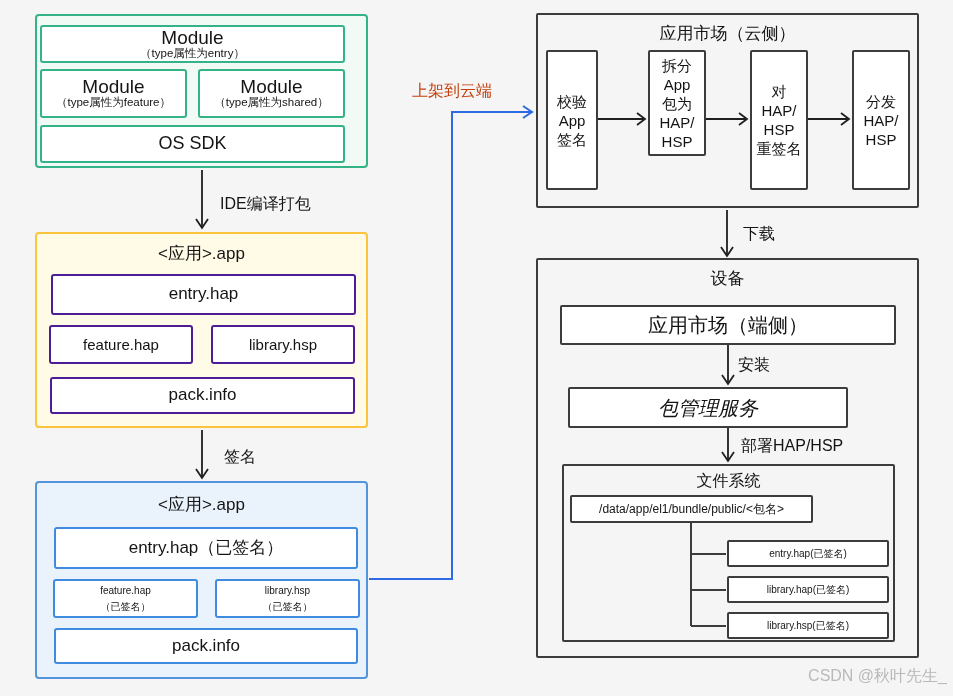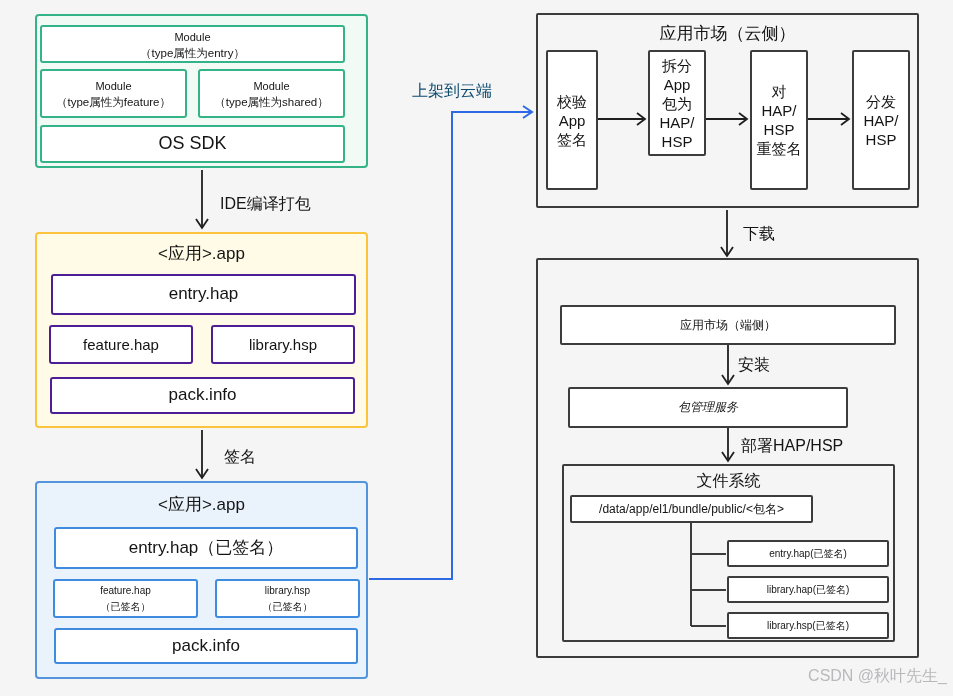--- a/index.html
+++ b/index.html
@@ -28,24 +28,24 @@
   
   .dark-container { border:2px solid #3c3c3c; background:transparent; border-radius:2px; }
   .dark-box { border:2px solid #3c3c3c; border-radius:2px; }
   .container-title {
     position:absolute; left:0; right:0; text-align:center;
     font-size:17px; font-weight:500;
   }
   .flow-label { position:absolute; font-size:16px; font-weight:500; white-space:nowrap; }
   .svg-layer { position:absolute; left:0; top:0; pointer-events:none; }
   .watermark { position:absolute; font-size:16px; color:#b9b9bb; white-space:nowrap; }
-  .mod-name { font-size:11px; font-weight:500; line-height:17px; }
+  .mod-name { font-size:19px; font-weight:500; line-height:17px; }
   .mod-type { font-size:11.5px; line-height:14px; }
   .f17 { font-size:17px; }
-  .f16 { font-size:12px; }
+  .f16 { font-size:20px; }
   .f15 { font-size:15px; }
   .f13 { font-size:10px; line-height:16px; }
   .f12 { font-size:12px; }
   .step-text { font-size:15px; line-height:19px; font-weight:500; }
   .sdk-text { font-size:18px; font-weight:500; }
 </style>
 </head>
 <body>
 
 <div class="canvas">
@@ -123,20 +123,21 @@
 重签名</span>
     </div>
     <div class="box dark-box step-text" style="left:314px; top:35px; width:58px; height:140px;">
       <span class="ml">分发
 HAP/
 HSP</span>
     </div>
   </div>
 
   <div class="abs dark-container" style="left:536px; top:258px; width:383px; height:400px;">
+    <div class="container-title" style="top:7px;">设备</div>
     <div class="box dark-box f16" style="left:22px; top:45px; width:336px; height:40px;">
       <span>应用市场（端侧）</span>
     </div>
     <div class="box dark-box f16" style="left:30px; top:127px; width:280px; height:41px;font-style:italic;">
       <span>包管理服务</span>
     </div>
 
     <div class="abs dark-box" style="left:24px; top:204px; width:333px; height:178px; background:transparent;">
       <div class="container-title" style="top:5px; font-size:16px;">文件系统</div>
       <div class="box dark-box f12" style="left:6px; top:29px; width:243px; height:28px; border-width:2px;">
@@ -198,19 +199,19 @@
     <g stroke="#3c3c3c" stroke-width="2" fill="none">
       <line x1="691" y1="523" x2="691" y2="626"></line>
       <line x1="691" y1="554" x2="726" y2="554"></line>
       <line x1="691" y1="590" x2="726" y2="590"></line>
       <line x1="691" y1="626" x2="726" y2="626"></line>
     </g>
   </svg>
 
   <div class="flow-label" style="left:220px; top:194px;">IDE编译打包</div>
   <div class="flow-label" style="left:224px; top:447px;">签名</div>
-  <div class="flow-label" style="left:412px; top:81px; color:#0c4a6e;">上架到云端</div>
+  <div class="flow-label" style="left:412px; top:81px; color:#c2410c;">上架到云端</div>
   <div class="flow-label" style="left:743px; top:224px;">下载</div>
   <div class="flow-label" style="left:738px; top:355px;">安装</div>
   <div class="flow-label" style="left:741px; top:436px;">部署HAP/HSP</div>
 
   <div class="watermark" style="right:6px; top:666px;">CSDN @秋叶先生_</div>
 </div>
 
 </body></html>

